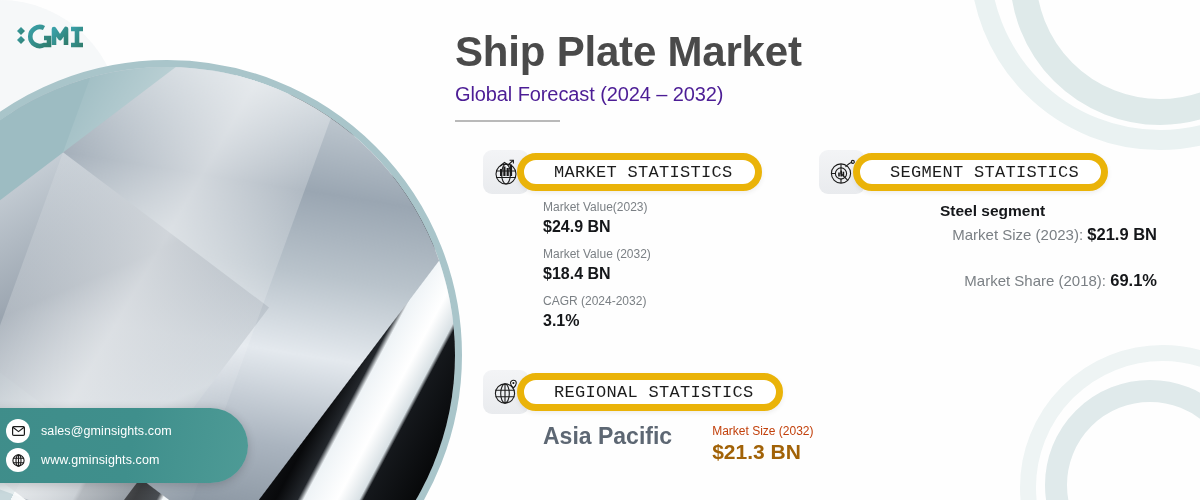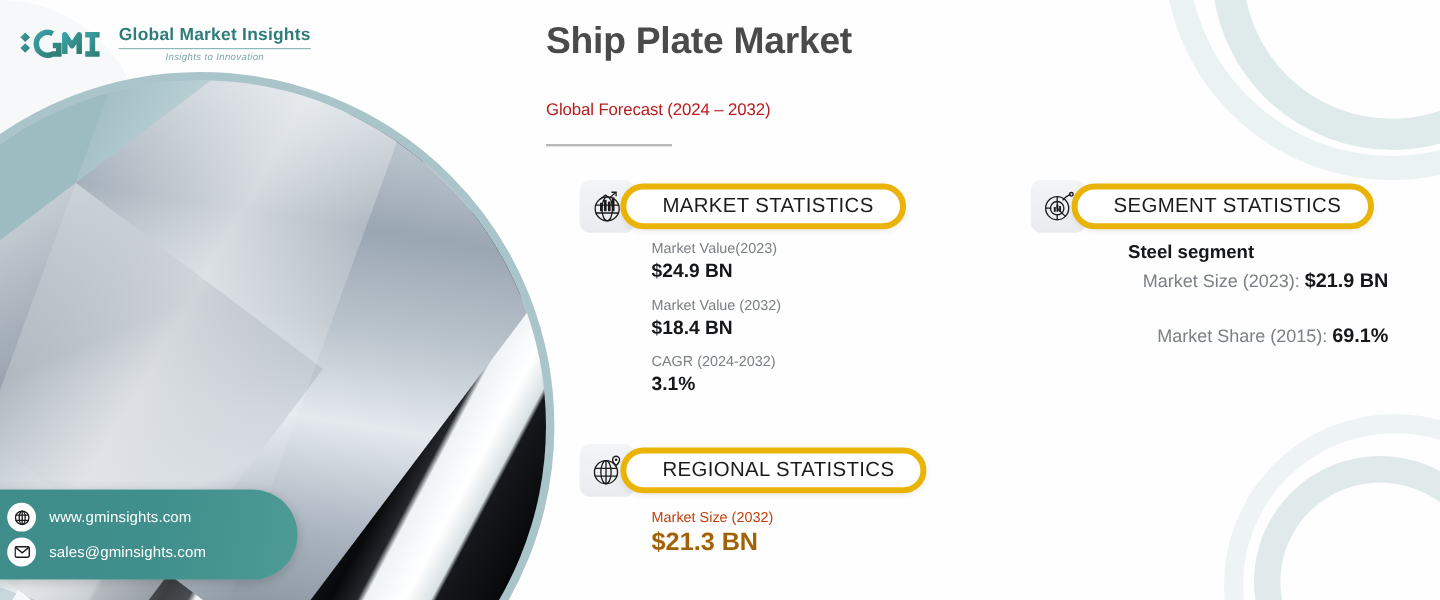--- a/index.html
+++ b/index.html
@@ -109,44 +109,45 @@
   .logo-title {
     font-size:14.5px; font-weight:bold; color:#2f7d7a; letter-spacing:.2px;
     line-height:1.1;
   }
   .logo-rule { height:1px; background:#8fb9b6; margin:2.5px 0 1.5px; }
   .logo-sub {
     font-size:8px; color:#7aa9a6; font-style:italic; text-align:center; letter-spacing:.3px;
   }
 
   .title {
-    position:absolute; left:455px; top:16px;
-    font-size:31px; font-weight:bold; color:#4a4a4a; letter-spacing:-.2px;
+    position:absolute; left:455px; top:28px;
+    font-size:42px; font-weight:bold; color:#4a4a4a; letter-spacing:-.2px;
   }
   .subtitle {
     position:absolute; left:455px; top:83px;
-    font-size:14px; color:#b91c1c; letter-spacing:-.1px;
+    font-size:20px; color:#4c1d95; letter-spacing:-.1px;
   }
   .rule { position:absolute; left:455px; top:120px; width:105px; height:2px; background:#b9b9b9; }
 
   
   .sec { position:absolute; display:flex; align-items:center; }
   .sec-iconbox {
     width:46px; height:44px; border-radius:9px;
     background:linear-gradient(180deg,#f3f4f6,#e9ebee);
     display:flex; align-items:center; justify-content:center;
     margin-right:-12px; z-index:1;
   }
   .sec-pill {
     height:38px; background:#ffffff;
-    border:5px solid #eab308; border-radius:19px;
+    border:7px solid #eab308; border-radius:19px;
     display:flex; align-items:center;
     padding:0 22px 0 30px;
     box-shadow:0 2px 5px rgba(0,0,0,.07);
     z-index:2;
+    font-family:Liberation Mono, monospace;
   }
   .sec-label { font-size:17px; color:#1c1c1c; letter-spacing:.3px; }
 
   
   .kv { position:absolute; }
   .kv-label { font-size:12px; color:#7b8085; line-height:1.45; }
   .kv-val { font-size:16px; font-weight:bold; color:#15171a; line-height:1.35; margin-bottom:8px; }
 
   .seg-title { font-size:15.5px; font-weight:bold; color:#15171a; line-height:1.4;margin-left:48px; }
   .seg-line { font-size:15px; color:#7b8085; line-height:1.5;text-align:right; }
@@ -171,62 +172,57 @@
 
   <div class="photo-wrap">
     <div class="photo"></div>
     <div class="photo-face"></div>
     <div class="photo-face2"></div>
     <div class="photo-wedge"></div>
     <div class="photo-sheen"></div>
   </div>
 
   <div class="contact">
+    <div class="contact-row">
+      <span class="contact-ico">
+        <svg width="13" height="10" viewBox="0 0 13 10">
+          <rect x="0.6" y="0.6" width="11.8" height="8.8" rx="1.2" fill="none" stroke="#1b1b1b" stroke-width="1.2"></rect>
+          <path d="M0.9 1.2 L6.5 5.6 L12.1 1.2" fill="none" stroke="#1b1b1b" stroke-width="1.2"></path>
+        </svg>
+      </span>
+      <span class="contact-txt">sales@gminsights.com</span>
+    </div>
     <div class="contact-row">
       <span class="contact-ico">
         <svg width="13" height="13" viewBox="0 0 13 13">
           <circle cx="6.5" cy="6.5" r="5.6" fill="none" stroke="#1b1b1b" stroke-width="1.1"></circle>
           <ellipse cx="6.5" cy="6.5" rx="2.5" ry="5.6" fill="none" stroke="#1b1b1b" stroke-width="1.1"></ellipse>
           <path d="M1 4.3 H12 M1 8.7 H12 M6.5 0.9 V12.1" stroke="#1b1b1b" stroke-width="1.1"></path>
         </svg>
       </span>
       <span class="contact-txt">www.gminsights.com</span>
-    </div>
-    <div class="contact-row">
-      <span class="contact-ico">
-        <svg width="13" height="10" viewBox="0 0 13 10">
-          <rect x="0.6" y="0.6" width="11.8" height="8.8" rx="1.2" fill="none" stroke="#1b1b1b" stroke-width="1.2"></rect>
-          <path d="M0.9 1.2 L6.5 5.6 L12.1 1.2" fill="none" stroke="#1b1b1b" stroke-width="1.2"></path>
-        </svg>
-      </span>
-      <span class="contact-txt">sales@gminsights.com</span>
     </div>
   </div>
 
   <div class="logo">
     <span class="logo-mark">
       <svg width="76" height="30" viewBox="0 0 76 30">
         <defs>
           <linearGradient id="gmiGrad" x1="0" y1="0" x2="1" y2="1">
             <stop offset="0%" stop-color="#3aa0a8"></stop>
             <stop offset="100%" stop-color="#2f7d6e"></stop>
           </linearGradient>
         </defs>
         <path d="M3 9 L7 5 L11 9 L7 13 Z" fill="url(#gmiGrad)"></path>
         <path d="M3 18 L7 14 L11 18 L7 22 Z" fill="url(#gmiGrad)"></path>
         <path d="M30 6 a9.5 9.5 0 1 0 0 17 h5 v-7 h-5" fill="none" stroke="url(#gmiGrad)" stroke-width="4.6"></path>
         <path d="M40 23 V7 l6 9 l6 -9 V23" fill="none" stroke="url(#gmiGrad)" stroke-width="4.6" stroke-linejoin="round"></path>
         <path d="M57 7 h12 M57 23 h12 M63 7 V23" fill="none" stroke="url(#gmiGrad)" stroke-width="4.6"></path>
       </svg>
     </span>
-    <span class="logo-txtwrap">
-      <span class="logo-title">Global Market Insights</span>
-      <span class="logo-rule"></span>
-      <span class="logo-sub">Insights to Innovation</span>
-    </span>
   </div>
 
   <div class="title">Ship Plate Market</div>
   <div class="subtitle">Global Forecast (2024 – 2032)</div>
   <div class="rule"></div>
 
   <div class="sec" style="left:483px; top:150px;">
     <div class="sec-iconbox">
       <svg width="28" height="28" viewBox="0 0 28 28">
         <circle cx="14" cy="16" r="10" fill="none" stroke="#1b1b1b" stroke-width="1.1"></circle>
@@ -247,21 +243,21 @@
 
   <div class="kv" style="left:543px; top:199px;">
     <div class="kv-label">Market Value(2023)</div>
     <div class="kv-val">$24.9 BN</div>
     <div class="kv-label">Market Value (2032)</div>
     <div class="kv-val">$18.4 BN</div>
     <div class="kv-label">CAGR (2024-2032)</div>
     <div class="kv-val">3.1%</div>
   </div>
 
-  <div class="sec" style="left:843px; top:150px;padding-left:16px;">
+  <div class="sec" style="left:803px; top:150px;padding-left:16px;">
     <div class="sec-iconbox">
       <svg width="28" height="28" viewBox="0 0 28 28">
         <circle cx="13" cy="15.5" r="9.6" fill="none" stroke="#1b1b1b" stroke-width="1.1"></circle>
         <circle cx="13" cy="15.5" r="5.6" fill="none" stroke="#1b1b1b" stroke-width="1.1"></circle>
         <path d="M13 5.9 V15.5 L19.8 22.3" stroke="#1b1b1b" stroke-width="1.1" fill="none"></path>
         <path d="M3.4 15.5 H8.0 M13 25.1 V20.5" stroke="#1b1b1b" stroke-width="1.1"></path>
         <rect x="10.2" y="14.5" width="1.6" height="4" fill="#1b1b1b"></rect>
         <rect x="12.4" y="12.6" width="1.6" height="5.9" fill="#1b1b1b"></rect>
         <rect x="14.6" y="13.7" width="1.6" height="4.8" fill="#1b1b1b"></rect>
         <path d="M17.5 9 C20.5 5.5 22.5 4.5 24.3 4.2" fill="none" stroke="#1b1b1b" stroke-width="1.1"></path>
@@ -270,38 +266,39 @@
     </div>
     <div class="sec-pill">
       <span class="sec-label">SEGMENT STATISTICS</span>
     </div>
   </div>
 
   <div class="kv" style="left:892px; top:200px; width:265px;">
     <div class="seg-title">Steel segment</div>
     <div class="seg-line"><span>Market Size (2023): </span><b>$21.9 BN</b></div>
     <div style="height:22px;"></div>
-    <div class="seg-line"><span>Market Share (2015): </span><b>69.1%</b></div>
+    <div class="seg-line"><span>Market Share (2018): </span><b>69.1%</b></div>
   </div>
 
   <div class="sec" style="left:483px; top:370px;">
     <div class="sec-iconbox">
       <svg width="28" height="28" viewBox="0 0 28 28">
         <circle cx="13" cy="15.5" r="9.6" fill="none" stroke="#1b1b1b" stroke-width="1.1"></circle>
         <ellipse cx="13" cy="15.5" rx="4.3" ry="9.6" fill="none" stroke="#1b1b1b" stroke-width="1.1"></ellipse>
         <path d="M3.6 12.3 H22.4 M3.6 18.7 H22.4 M13 5.9 V25.1" stroke="#1b1b1b" stroke-width="1.1"></path>
         <path d="M21.4 2.2 a2.9 2.9 0 0 1 2.9 2.9 c0 2.2 -2.9 4.9 -2.9 4.9 s-2.9 -2.7 -2.9 -4.9 a2.9 2.9 0 0 1 2.9 -2.9 z" fill="#ffffff" stroke="#1b1b1b" stroke-width="1.1"></path>
         <circle cx="21.4" cy="5.1" r="1.1" fill="#1b1b1b"></circle>
       </svg>
     </div>
     <div class="sec-pill">
       <span class="sec-label">REGIONAL STATISTICS</span>
     </div>
   </div>
 
   <div style="position:absolute; left:543px; top:424px; display:flex; align-items:flex-start; gap:40px;">
+    <div class="region-name">Asia Pacific</div>
     <div>
       <div class="region-lbl">Market Size (2032)</div>
       <div class="region-val">$21.3 BN</div>
     </div>
   </div>
 
 </div>
 
 </body></html>

